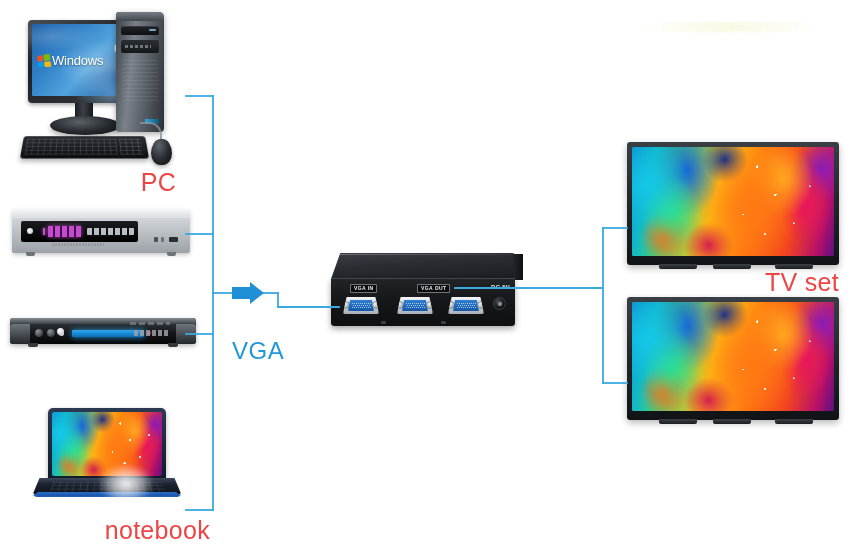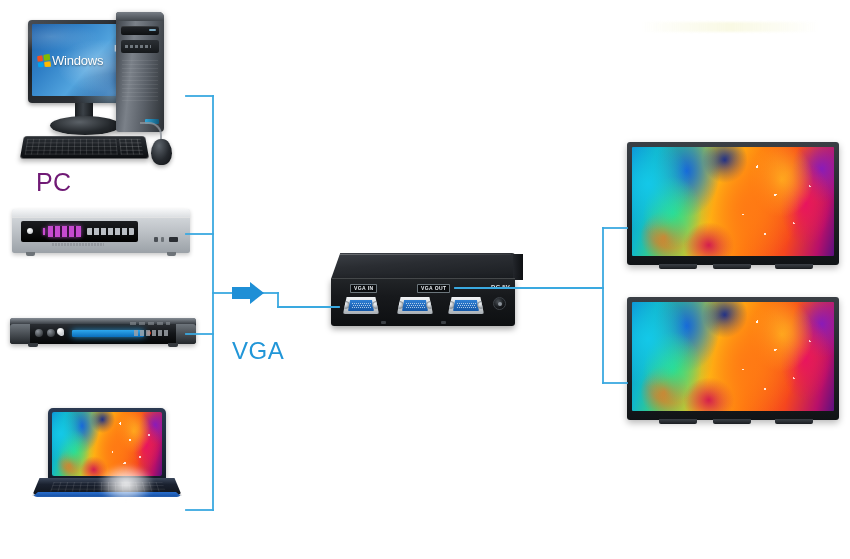--- a/index.html
+++ b/index.html
@@ -14,22 +14,22 @@
     width: 850px;
     height: 559px;
     background: #ffffff;
     overflow: hidden;
   }
   .abs { position: absolute; }
 
   
   .dev-label {
     position: absolute;
-    text-align: left;
-    color: #701a75;
+    text-align: right;
+    color: #ef4444;
     font-size: 25px;
     font-weight: 400;
     letter-spacing: 0.3px;
     white-space: nowrap;
     font-family: "Liberation Sans", sans-serif;
   }
 
   
   #pc-group { left: 6px; top: 8px; width: 200px; height: 160px; }
 
@@ -505,20 +505,21 @@
     <div class="nb-lid">
       <div class="nb-screen">
         <div class="art"></div>
       </div>
     </div>
     <div class="nb-base"></div>
     <div class="nb-keys"></div>
     <div class="nb-base-rim"></div>
     <div class="nb-glare"></div>
   </div>
+  <div class="dev-label" style="left:20px; top:516px; width:190px;">notebook</div>
 
   <div class="abs" id="splitter">
     <div class="sp-top">
       <div class="sp-top-hl"></div>
     </div>
     <div class="sp-side"></div>
 
     <div class="sp-face">
       <div class="sp-face-hl"></div>
 
@@ -666,20 +667,21 @@
   </div>
 
   <div class="tv" id="tv1">
     <div class="tv-screen">
       <div class="art"></div>
     </div>
     <div class="tv-foot" style="left:32px;  width:38px;"></div>
     <div class="tv-foot" style="left:86px;  width:38px;"></div>
     <div class="tv-foot" style="right:26px; width:38px;"></div>
   </div>
+  <div class="dev-label" style="left:627px; top:268px; width:212px;">TV set</div>
 
   <div class="tv" id="tv2">
     <div class="tv-screen">
       <div class="art"></div>
     </div>
     <div class="tv-foot" style="left:32px;  width:38px;"></div>
     <div class="tv-foot" style="left:86px;  width:38px;"></div>
     <div class="tv-foot" style="right:26px; width:38px;"></div>
   </div>
 

